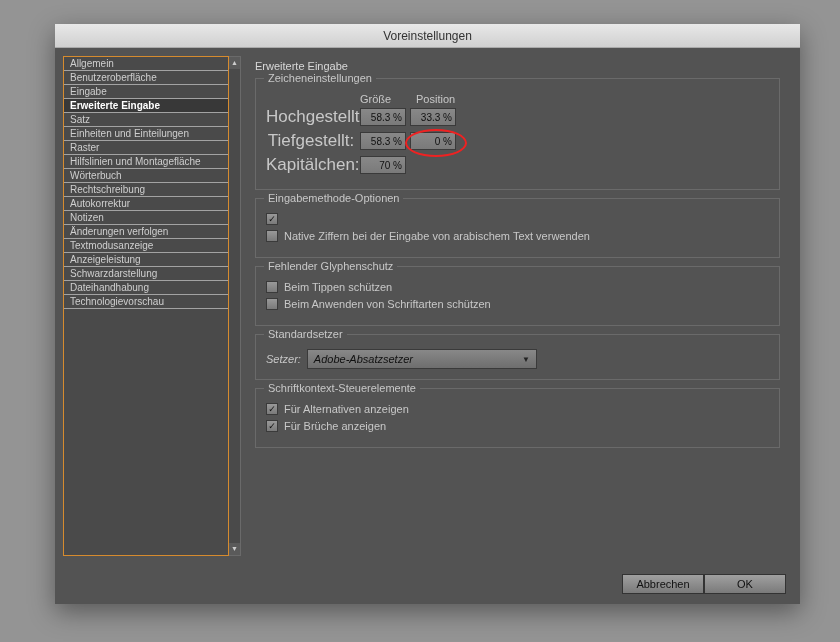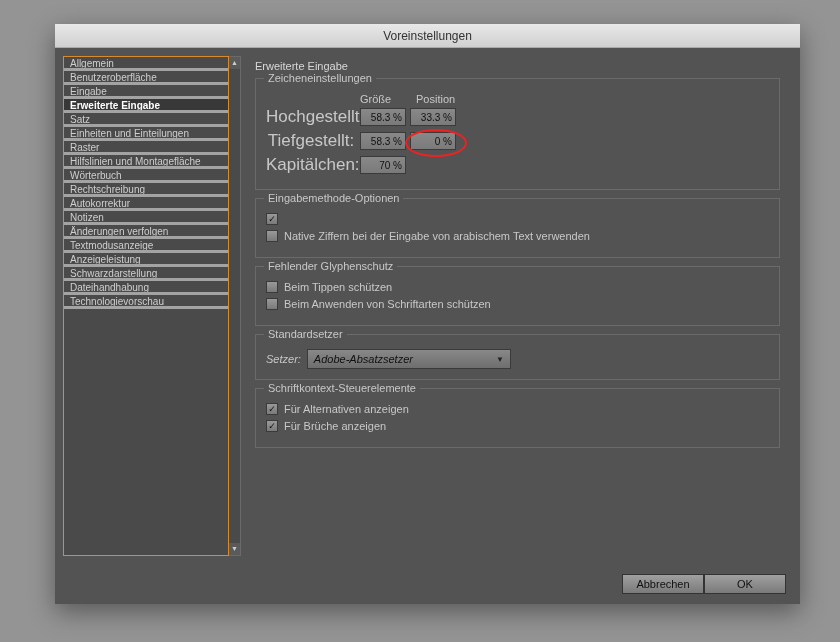--- a/index.html
+++ b/index.html
@@ -2,40 +2,40 @@
 <html><head>
   <meta charset="utf-8">
   <style>
     * { box-sizing: border-box; margin: 0; padding: 0; font-family: -apple-system, "Helvetica Neue", Arial, sans-serif; }
     body { background: #949494; width: 840px; height: 642px; position: relative; }
     .window { position: absolute; left: 55px; top: 24px; width: 745px; height: 580px; background: #535353; box-shadow: 0 8px 24px rgba(0,0,0,0.4); }
     .titlebar { height: 24px; background: linear-gradient(#e8e8e8, #d0d0d0); display: flex; align-items: center; justify-content: center; font-size: 12px; color: #333; border-bottom: 1px solid #aaa; }
     .content { display: flex; height: 516px; padding: 8px; gap: 2px; }
     .sidebar-wrap { display: flex; }
     .sidebar { width: 166px; border: 1px solid #d68b2e; background: #4a4a4a; overflow-y: auto; }
-    .sidebar-item { padding: 2px 6px; font-size: 10px; color: #cfcfcf; border-bottom: 3px solid #a3a3a3; height: 14px; line-height: 10px; cursor: pointer; white-space: nowrap; overflow: hidden; }
+    .sidebar-item { padding: 2px 6px; font-size: 10px; color: #cfcfcf; border-bottom: 1px solid #a3a3a3; height: 14px; line-height: 10px; cursor: pointer; white-space: nowrap; overflow: hidden; }
     .sidebar-item.selected { background: #383838; color: #fff; font-weight: bold; }
     .scroll-gutter { width: 12px; background: #4a4a4a; border: 1px solid #6a6a6a; border-left: none; position: relative; }
     .scroll-up, .scroll-down { position: absolute; width: 100%; height: 12px; font-size: 7px; color: #ccc; text-align: center; line-height: 12px; background: #5a5a5a; }
     .scroll-up { top: 0; }
     .scroll-down { bottom: 0; }
     .main { flex: 1; padding: 4px 12px; color: #d8d8d8; font-size: 11px; }
     .main-title { color: #d8d8d8; font-size: 11px; margin-bottom: 6px; }
     .group { border: 1px solid #6a6a6a; margin-bottom: 8px; position: relative; padding: 14px 10px 10px 10px; }
     .group-label { position: absolute; top: -7px; left: 8px; background: #535353; padding: 0 4px; font-size: 11px; color: #c8c8c8; }
     .row { display: flex; align-items: center; margin-bottom: 4px; gap: 4px; }
     .row-label { width: 90px; text-align: center; font-size: 17px; color: #c8c8c8; }
     .col-headers { display: flex; margin-left: 94px; gap: 10px; margin-bottom: 2px; }
     .col-header { width: 46px; text-align: left; font-size: 11px; color: #c8c8c8; }
     .input-field { width: 46px; height: 18px; background: linear-gradient(#888,#7a7a7a); border: 1px solid #3a3a3a; color: #111; font-size: 10px; padding: 0 3px; display: flex; align-items: center; justify-content: flex-end; }
     .highlight-ring { position: relative; }
     .highlight-ring::after { content: ""; position: absolute; left: -6px; top: -4px; width: 58px; height: 24px; border: 2px solid #e22; border-radius: 50%; pointer-events: none; }
     .checkbox-row { display: flex; align-items: center; gap: 6px; margin-bottom: 5px; font-size: 11px; color: #c8c8c8; }
     .checkbox { width: 12px; height: 12px; background: linear-gradient(#999,#7a7a7a); border: 1px solid #3a3a3a; display: flex; align-items: center; justify-content: center; font-size: 9px; color: #111; line-height: 1; }
-    .select { height: 20px; background: linear-gradient(#888,#6e6e6e); border: 1px solid #3a3a3a; color: #111; font-size: 11px; padding: 0 6px; display: flex; align-items: center; justify-content: space-between; width: 204px; }
+    .select { height: 20px; background: linear-gradient(#888,#6e6e6e); border: 1px solid #3a3a3a; color: #111; font-size: 11px; padding: 0 6px; display: flex; align-items: center; justify-content: space-between; width: 230px; }
     .select-arrow { font-size: 8px; color: #222; }
     .select-row { display: flex; align-items: center; gap: 6px; font-style: italic; }
     .select-label { font-size: 11px; color: #c8c8c8; }
     .footer { position: absolute; bottom: 10px; right: 14px; display: flex; }
     .btn { width: 82px; height: 20px; background: linear-gradient(#a0a0a0,#7a7a7a); border: 1px solid #333; font-size: 11px; color: #111; display: flex; align-items: center; justify-content: center; cursor: pointer; }
   </style>
 </head>
 <body>
 
 <div class="window">

